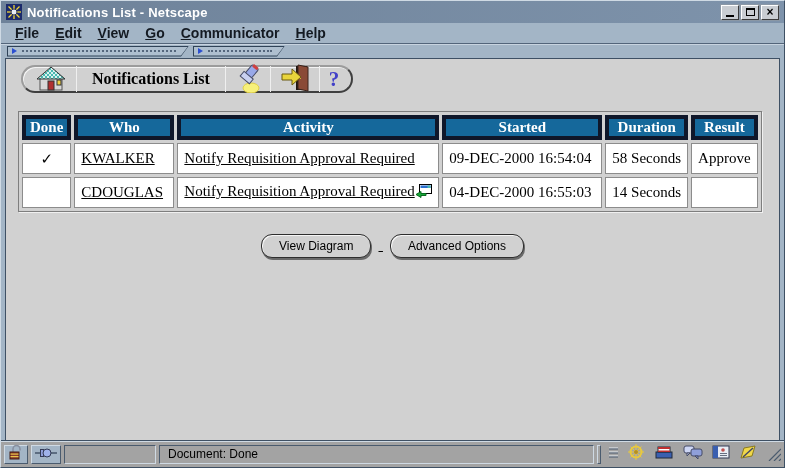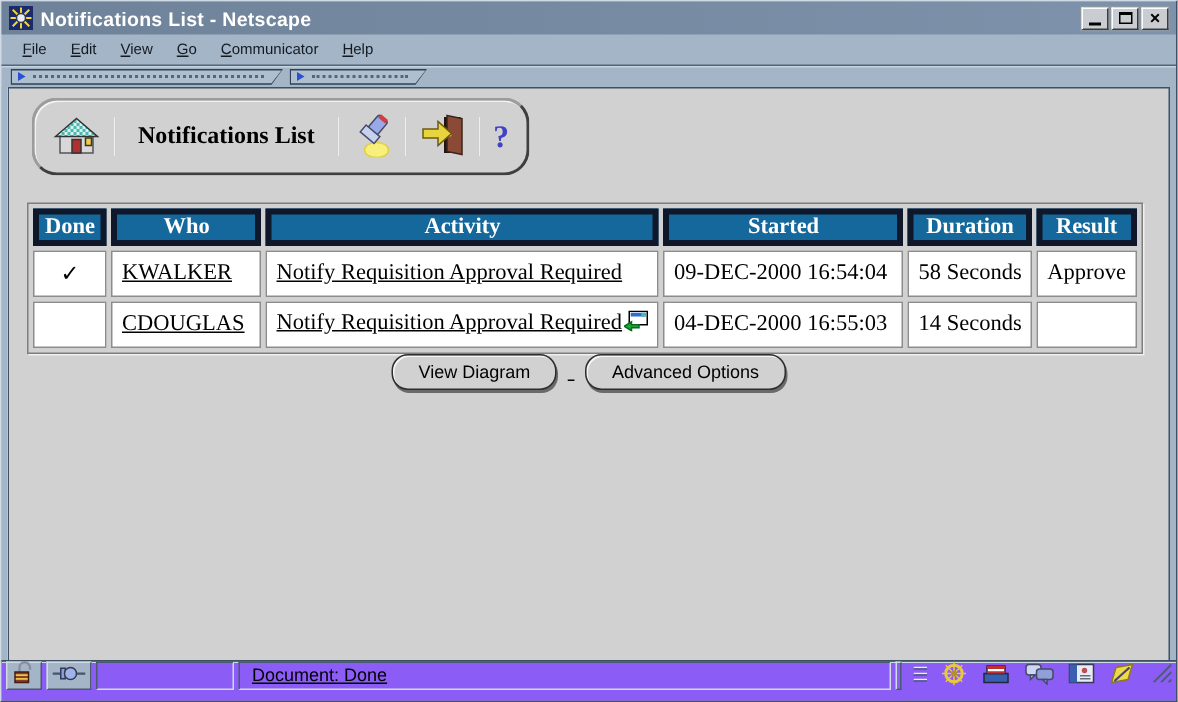--- a/index.html
+++ b/index.html
@@ -18,21 +18,21 @@
   .win-controls { display:flex; gap:2px; }
   .winbtn { width:18px; height:15px; background:#c9cdd2; border:1px solid;
     border-color:#ffffff #3c3c3c #3c3c3c #ffffff; box-shadow:0 0 0 1px #8a97a5;
     display:flex; align-items:center; justify-content:center; padding:0; cursor:default; }
   .g-min { width:8px; height:2px; background:#000; margin-top:7px; }
   .g-max { width:9px; height:8px; border:1px solid #000; border-top-width:2px; }
   .g-close { font:bold 12px/12px "Liberation Sans",sans-serif; color:#000; }
 
   
   .menubar { height:20px; flex:0 0 20px; display:flex; align-items:center; padding-left:6px; }
-  .menu-item { display:inline-block; padding:2px 8px; font-size:10px; font-weight:normal; color:#141a22; }
+  .menu-item { display:inline-block; padding:2px 8px; font-size:14px; font-weight:bold; color:#141a22; }
   .menu-item::first-letter { text-decoration:underline; }
 
   
   .collapsedbar { height:15px; flex:0 0 15px; display:flex; gap:4px; align-items:center;
     padding-left:6px; border-top:1px solid #53657a; box-shadow:inset 0 1px 0 #c8d4e0; }
   .ctab { height:11px; background:#2f4257; padding:1px;
     clip-path:polygon(0 0,100% 0,calc(100% - 8px) 100%,0 100%); display:flex; }
   .ctab-in { flex:1; background:#aebfcf; display:flex; align-items:center;
     clip-path:polygon(0 0,100% 0,calc(100% - 7px) 100%,0 100%); }
   .ctab1 { width:182px; } .ctab2 { width:92px; }
@@ -40,21 +40,21 @@
     border-bottom:3px solid transparent; border-left:5px solid #2b4fd0; margin-left:4px; }
   .ctab-dots { flex:1; border-top:2px dotted #54667c; margin:0 12px 0 5px; }
 
   
   .content { flex:1 1 auto; background:#d1d1d1; border-left:4px solid #a3b5c6;
     border-right:4px solid #a3b5c6; position:relative;
     box-shadow:inset 1px 1px 0 #3e5064, inset -1px 0 0 #3e5064; overflow:hidden; }
 
   .top-row { display:flex; justify-content:space-between; align-items:flex-start;
     padding:7px 12px 0 16px; }
-  .pill { height:52px; display:flex; align-items:center; border-radius:17px;
+  .pill { height:28px; display:flex; align-items:center; border-radius:17px;
     background:#d1d1d1; border:2px solid; border-color:#9c9c9c #3f3f3f #3f3f3f #9c9c9c;
     box-shadow:inset 1px 1px 0 #f3f3f3; padding:0 12px; gap:9px; }
   .pill-sep { width:1px; height:26px; background:#8a8a8a; border-right:1px solid #efefef; }
   .pill-title { font:bold 16px "Liberation Serif",serif; color:#000; padding:0 6px; white-space:nowrap; }
   .tb-btn { background:none; border:none; padding:0; display:flex; align-items:center; cursor:default; }
   .q-glyph { font:bold 21px "Liberation Serif",serif; color:#4240c8; }
 
   .oracle-logo { margin:10px 6px 0 0; font:bold 27px "Liberation Sans",sans-serif;
     letter-spacing:3px; color:#d1d1d1; -webkit-text-stroke:2.2px #e60000; }
 
@@ -69,28 +69,28 @@
     border:1px solid #7e7e7e; box-shadow:1px 1px 0 #f0f0f0; table-layout:fixed; }
   table.notif th { background:#15689b; color:#fff; font:bold 15px "Liberation Serif",serif;
     height:24px; border:4px solid #0f172a; padding:0 4px;margin-left:29px; }
   table.notif td { background:#fff; font:15px "Liberation Serif",serif; color:#000;
     height:31px; border:1px solid #8c8c8c; padding:0 6px; vertical-align:middle; white-space:nowrap; }
   td.done-cell { text-align:center; font-size:18px; font-weight:bold; }
   a.tlink { color:#000000; text-decoration:underline; cursor:pointer; }
   .resp-icon { display:inline-block; vertical-align:-2px; margin-left:1px; }
 
   
-  .btn-row { text-align:center;text-decoration:underline; }
+  .btn-row { margin-top:22px; text-align:center;text-decoration:underline; }
   .obtn { font:12px "Liberation Sans",sans-serif; color:#000; background:#d1d1d1;
     border:1px solid #2e2e2e; border-radius:11px; padding:4px 17px;
     box-shadow:1px 2px 0 #6a6a6a, inset 1px 1px 0 #f5f5f5; margin:0 7px; cursor:default; }
 
   
-  .statusbar { height:27px; flex:0 0 27px; background:#8b5cf6; border-top:1px solid #3e5064;
-    box-shadow:inset 0 1px 0 #cfdae4; display:flex; align-items:flex-start; padding:0 3px; gap:3px;text-decoration:underline; }
+  .statusbar { height:27px; flex:0 0 27px; background:#a3a3a3; border-top:1px solid #3e5064;
+    box-shadow:inset 0 1px 0 #cfdae4; display:flex; align-items:center; padding:0 3px; gap:3px; }
   .sb-box { height:19px; border:1px solid; border-color:#cfdae4 #4a5b6e #4a5b6e #cfdae4;
     display:flex; align-items:center; justify-content:center; padding:0 3px; background:#a3b5c6; }
   .sb-sunken { height:19px; border:1px solid; border-color:#4a5b6e #cfdae4 #cfdae4 #4a5b6e; }
   .sb-progress { width:92px; }
   .sb-doc { flex:1; font-size:12px; line-height:17px; color:#000; padding-left:8px;
     white-space:nowrap; overflow:hidden; }
   .comp-divider { width:4px; height:19px; border:1px solid; border-color:#cfdae4 #4a5b6e #4a5b6e #cfdae4; }
   .comp-bar { display:flex; align-items:center; gap:9px; padding:0 5px; }
   .grip { margin-left:2px; display:flex; align-items:flex-end; }
 </style>

